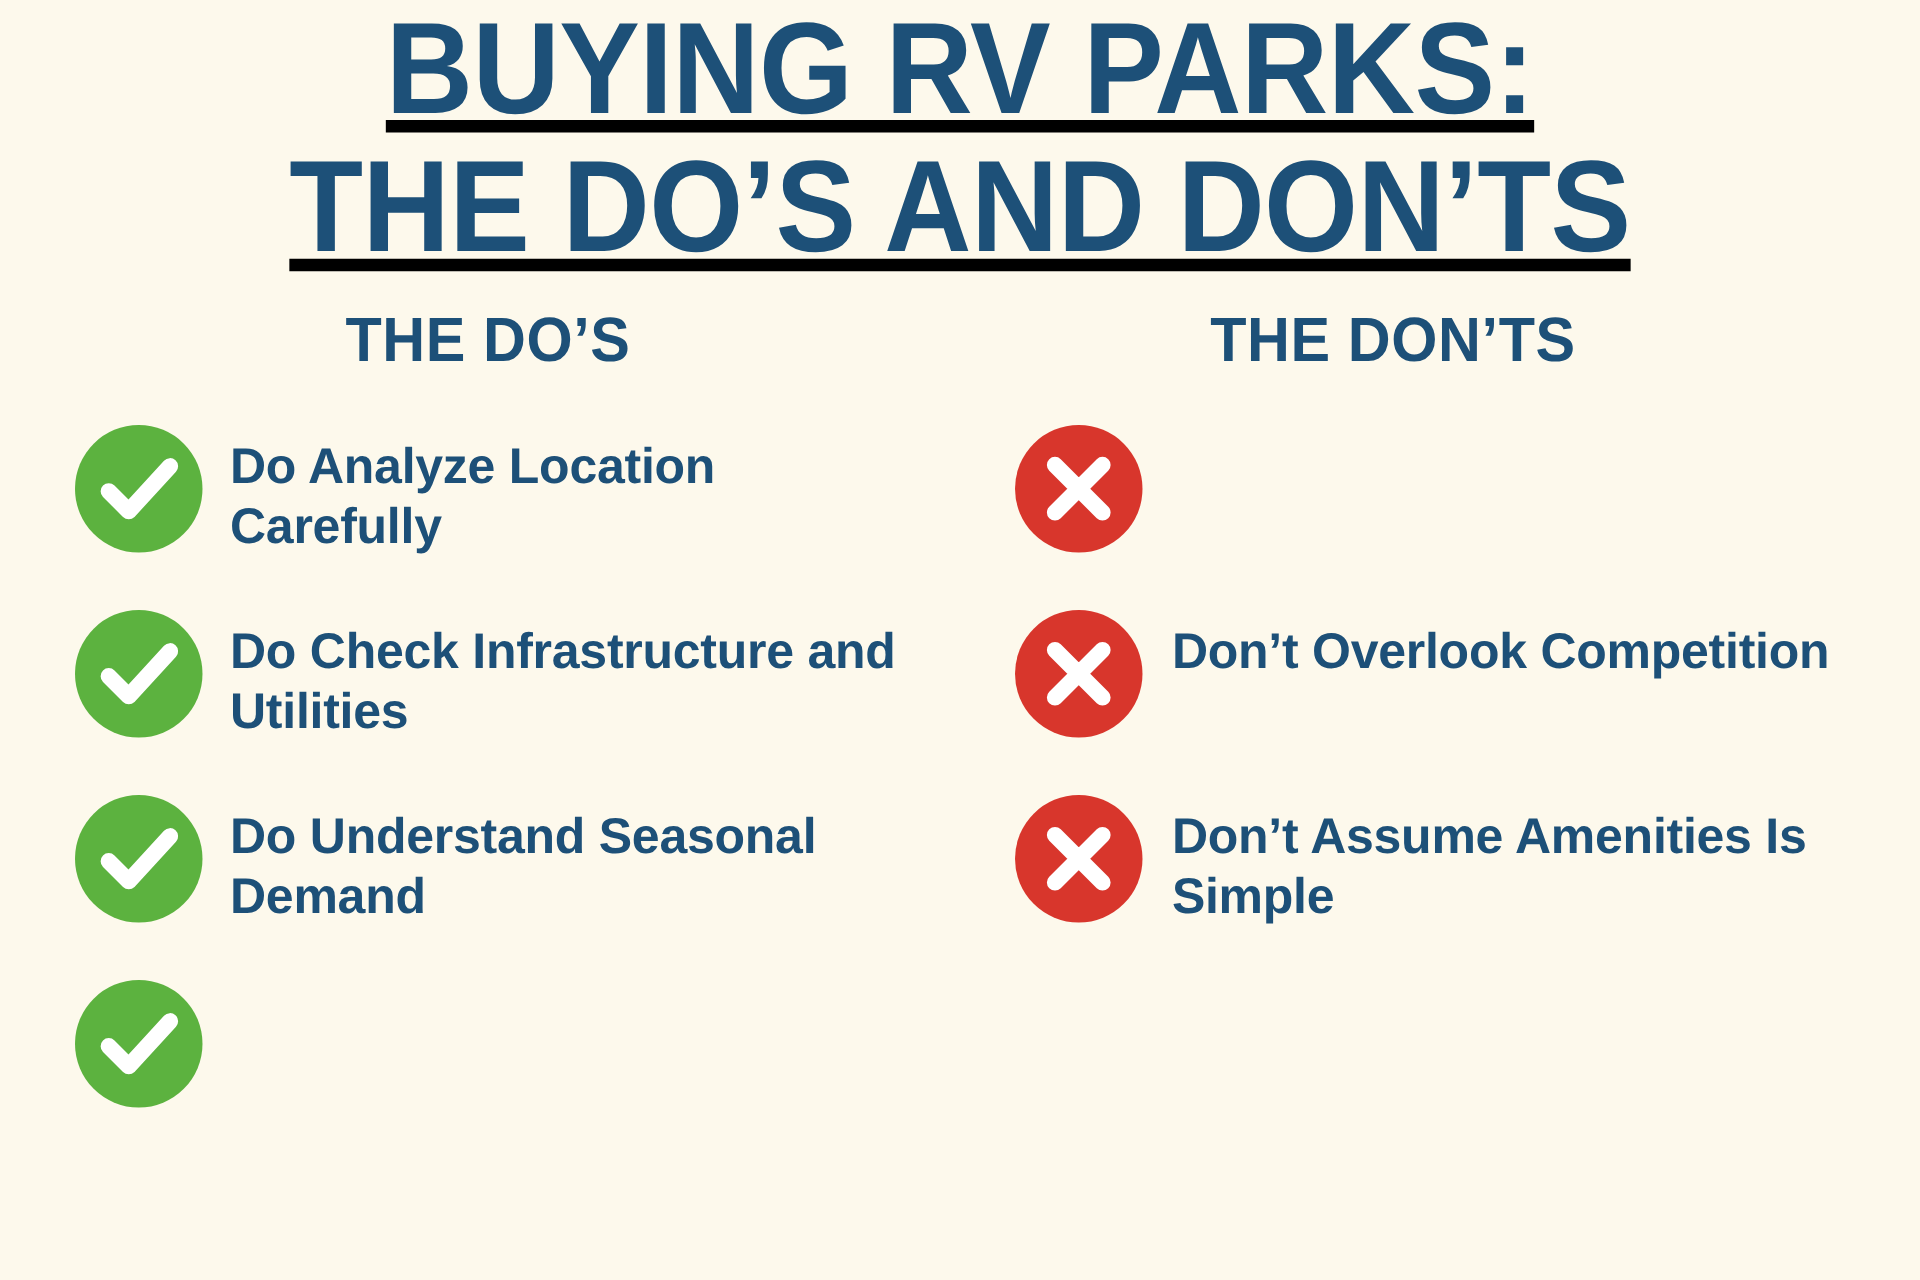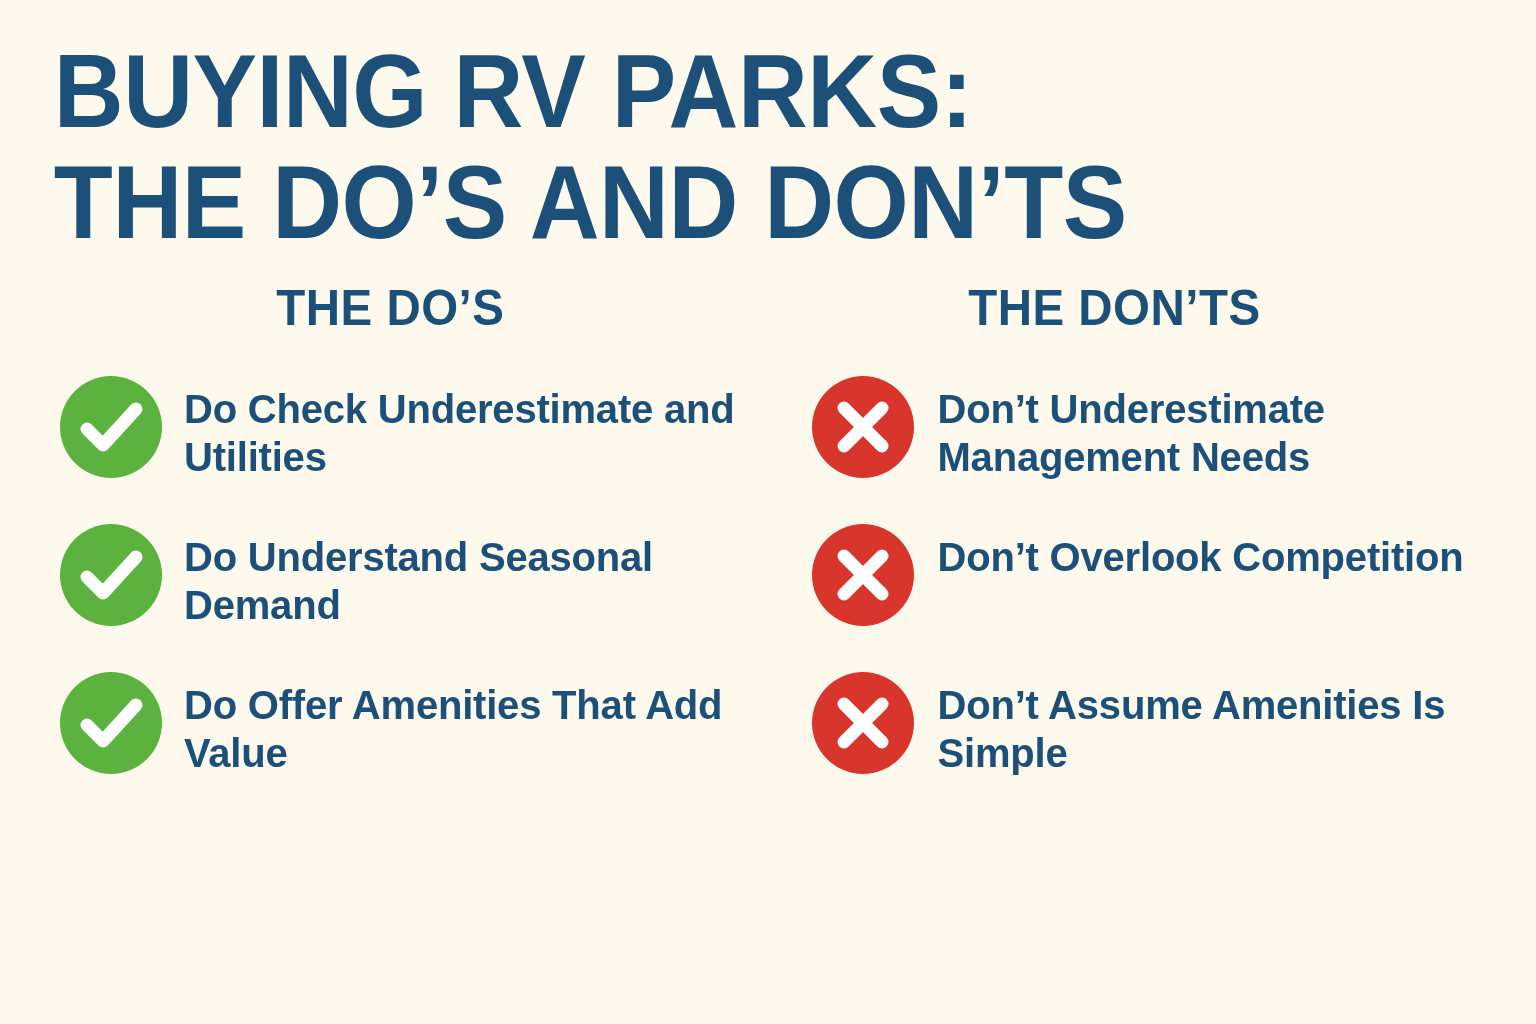--- a/index.html
+++ b/index.html
@@ -16,22 +16,22 @@
   .poster {
     position: relative;
     width: 1536px;
     height: 1024px;
     background: #fdf9ec;
     box-sizing: border-box;
   }
 
   
   .title-block {
-    padding-top: 36px;
-    text-align: left;
+    text-align: center;
+    text-decoration: underline;
   }
   .title-line {
     display: block;
     color: #1d5078;
     font-family: "Liberation Sans", sans-serif;
     font-weight: bold;
     font-size: 104px;
     line-height: 1.07;
     letter-spacing: -0.5px;
     transform: scaleX(0.93);
@@ -118,63 +118,69 @@
     <span class="title-line">BUYING RV PARKS:</span>
     <span class="title-line">THE DO’S AND DON’TS</span>
   </div>
 
   <div class="columns">
 
     <div class="column left">
       <div class="col-heading">THE DO’S</div>
       <ul class="list">
 
-
-        <li class="row">
-          <span class="badge check">
-            <svg viewBox="0 0 102 102" aria-hidden="true">
-              <path d="M27 53 L43 69 L76 33" fill="none" stroke="#ffffff" stroke-width="13" stroke-linecap="round" stroke-linejoin="round"></path>
-            </svg>
-          </span>
-          <span class="row-text">Do Check Underestimate and Utilities</span>
+        <li class="row">
+          <span class="badge check">
+            <svg viewBox="0 0 102 102" aria-hidden="true">
+              <path d="M27 53 L43 69 L76 33" fill="none" stroke="#ffffff" stroke-width="13" stroke-linecap="round" stroke-linejoin="round"></path>
+            </svg>
+          </span>
+          <span class="row-text">Do Analyze Location Carefully</span>
+        </li>
+
+        <li class="row">
+          <span class="badge check">
+            <svg viewBox="0 0 102 102" aria-hidden="true">
+              <path d="M27 53 L43 69 L76 33" fill="none" stroke="#ffffff" stroke-width="13" stroke-linecap="round" stroke-linejoin="round"></path>
+            </svg>
+          </span>
+          <span class="row-text">Do Check Infrastructure and Utilities</span>
         </li>
 
         <li class="row">
           <span class="badge check">
             <svg viewBox="0 0 102 102" aria-hidden="true">
               <path d="M27 53 L43 69 L76 33" fill="none" stroke="#ffffff" stroke-width="13" stroke-linecap="round" stroke-linejoin="round"></path>
             </svg>
           </span>
           <span class="row-text">Do Understand Seasonal Demand</span>
         </li>
 
         <li class="row">
           <span class="badge check">
             <svg viewBox="0 0 102 102" aria-hidden="true">
               <path d="M27 53 L43 69 L76 33" fill="none" stroke="#ffffff" stroke-width="13" stroke-linecap="round" stroke-linejoin="round"></path>
             </svg>
           </span>
-          <span class="row-text">Do Offer Amenities That Add Value</span>
         </li>
 
       </ul>
     </div>
 
     <div class="column right">
       <div class="col-heading">THE DON’TS</div>
       <ul class="list">
 
 
         <li class="row">
           <span class="badge cross">
             <svg viewBox="0 0 102 102" aria-hidden="true">
               <path d="M32 32 L70 70 M70 32 L32 70" fill="none" stroke="#ffffff" stroke-width="13" stroke-linecap="round"></path>
             </svg>
           </span>
-          <span class="row-text">Don’t Underestimate Management Needs</span>
         </li>
 
         <li class="row">
           <span class="badge cross">
             <svg viewBox="0 0 102 102" aria-hidden="true">
               <path d="M32 32 L70 70 M70 32 L32 70" fill="none" stroke="#ffffff" stroke-width="13" stroke-linecap="round"></path>
             </svg>
           </span>
           <span class="row-text">Don’t Overlook Competition</span>
         </li>

